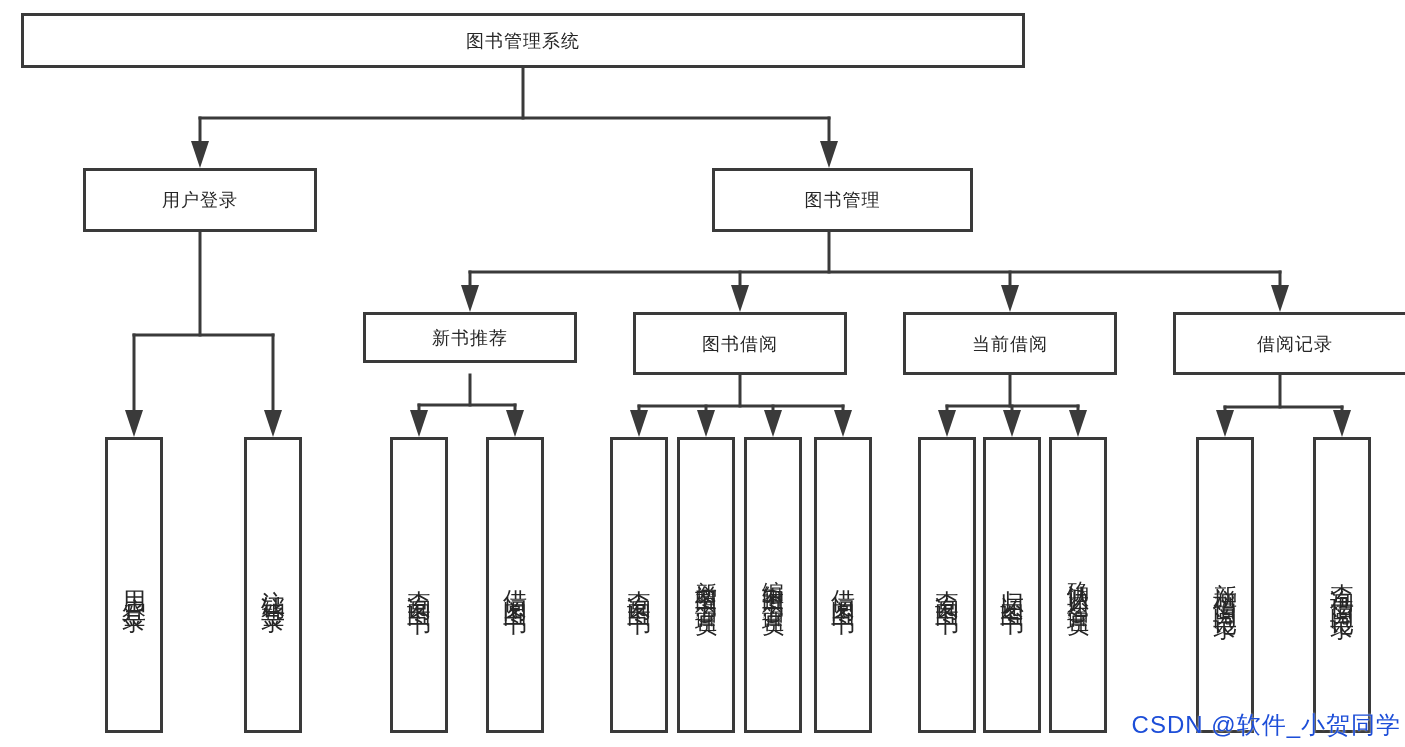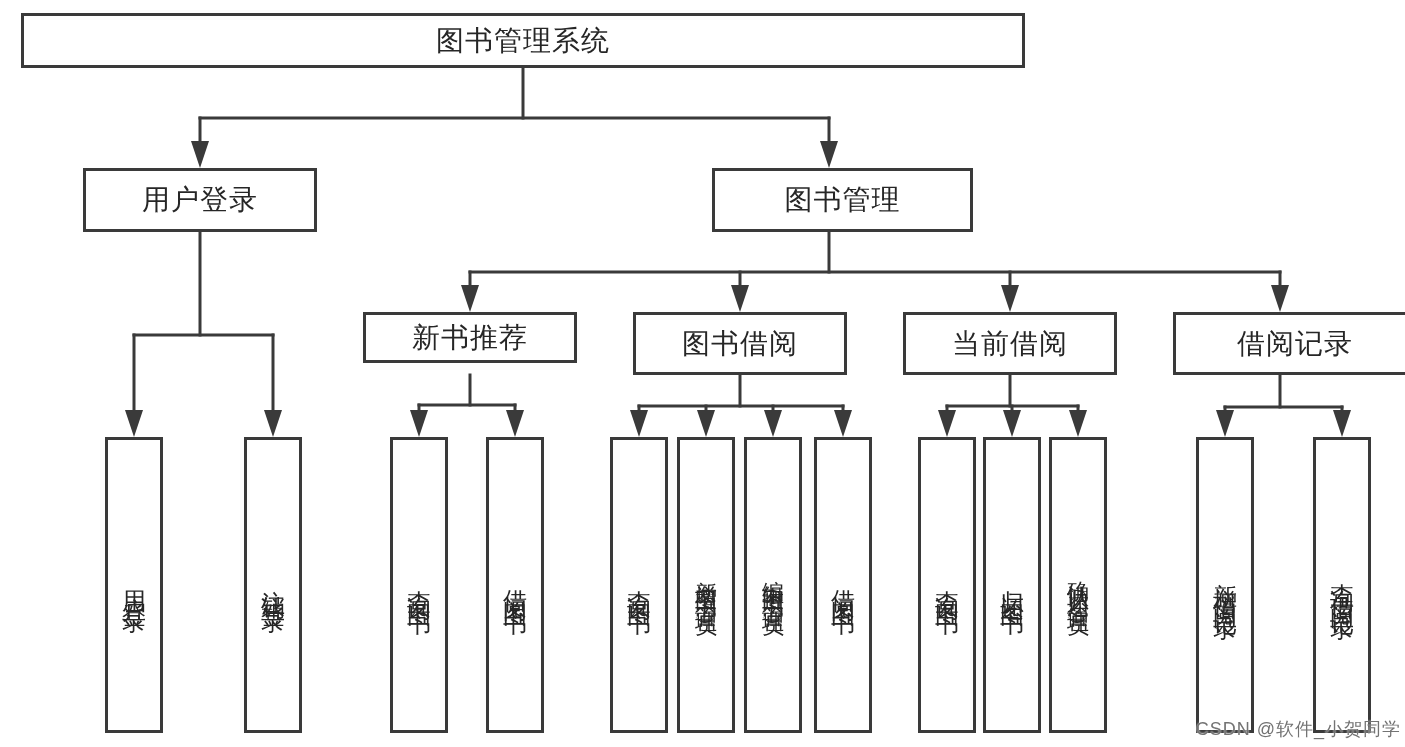--- a/index.html
+++ b/index.html
@@ -13,21 +13,21 @@
   #connectors { position:absolute; left:0; top:0; width:1405px; height:747px; }
   .hbox, .vbox {
     position:absolute;
     box-sizing:border-box;
     border:3px solid #3a3a3a;
     background:#ffffff;
     display:flex; align-items:center; justify-content:center;
     color:#262626;
     text-align:center;
   }
-  .hbox { font-size:28px; letter-spacing:1px; }
+  .hbox { font-size:18px; letter-spacing:1px; }
   .vbox {
     writing-mode:vertical-rl;
     text-orientation:mixed;
     font-size:24px;
     letter-spacing:7px;
     width:58px; top:437px; height:296px;
   }
   .vbox.long { font-size:22px; letter-spacing:5px; }
   
   #n-root  { left:21px;  top:13px;  width:1004px; height:55px; }
@@ -49,22 +49,22 @@
   #n-leaf-6  { left:744px; }
   #n-leaf-7  { left:814px; }
   #n-leaf-8  { left:918px; }
   #n-leaf-9  { left:983px; }
   #n-leaf-10 { left:1049px; }
   #n-leaf-11 { left:1196px; }
   #n-leaf-12 { left:1313px; }
   #watermark {
     position:absolute;
     right:4px; bottom:6px;
-    font-size:18px;
-    color:#737373;
+    font-size:24px;
+    color:#1d4ed8;
     text-shadow:0 0 2px #ffffff;
     letter-spacing:1px;
     z-index:5;
     white-space:nowrap;
   }
 </style>
 </head>
 <body>
 
 <div id="canvas">

